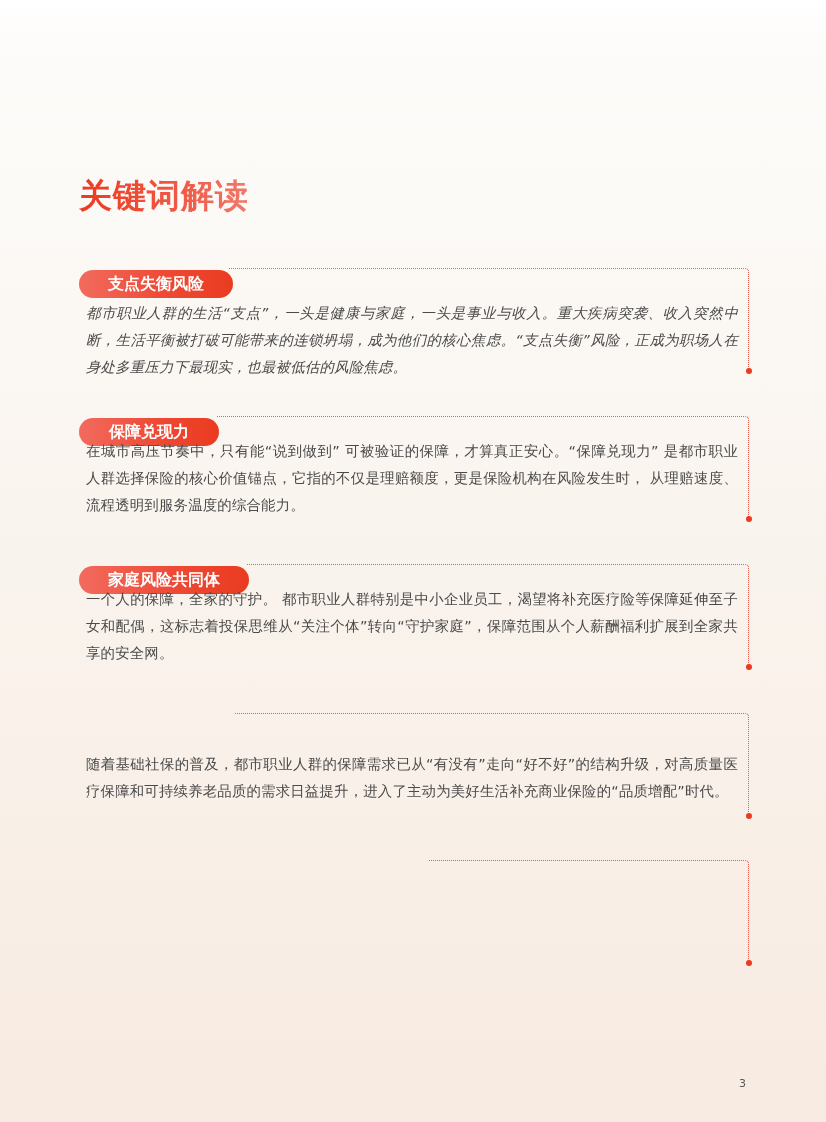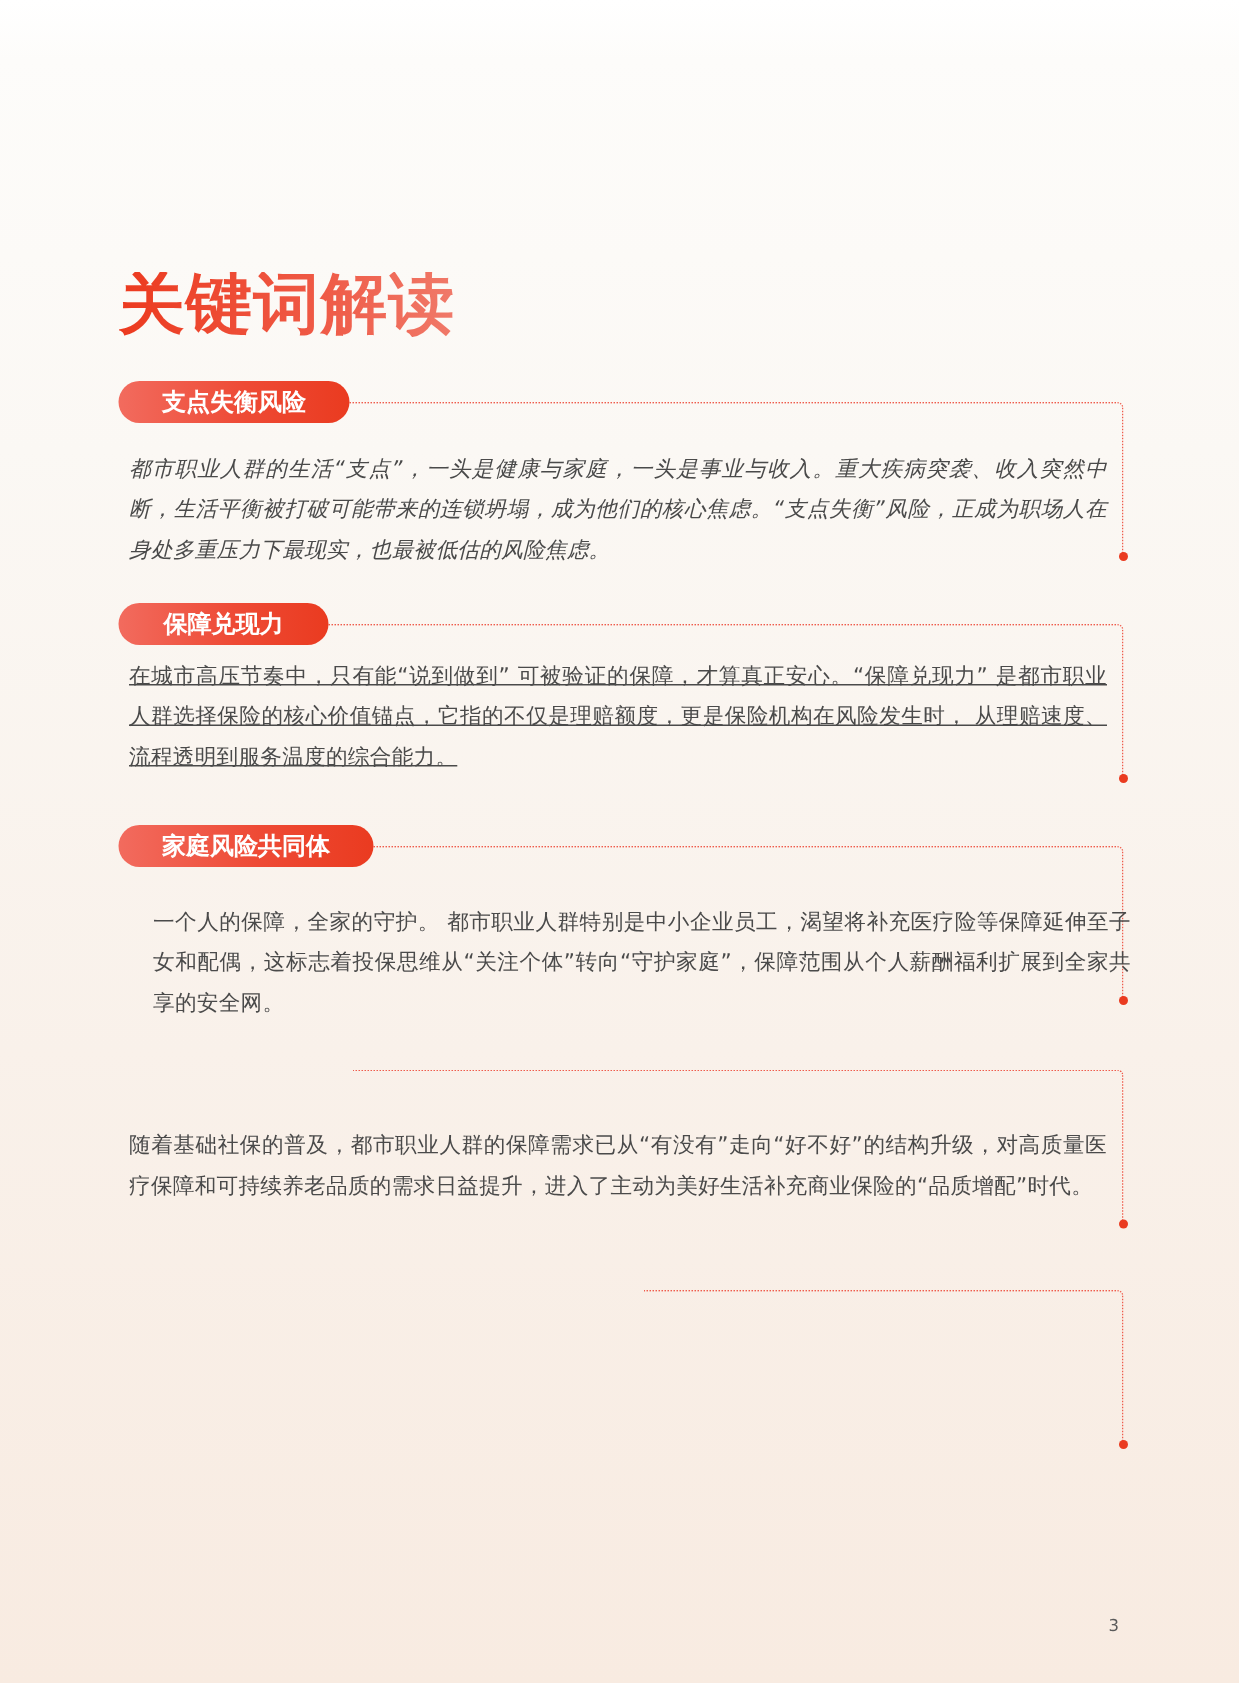--- a/index.html
+++ b/index.html
@@ -8,38 +8,38 @@
       height: 1122px;
       position: relative;
       overflow: hidden;
       background: linear-gradient(to bottom, #ffffff 0px, #fdfcfa 40px, #fbf8f4 300px, #f9f1ea 700px, #f8ebe1 1122px);
       font-family: "DejaVu Sans", "Liberation Sans", sans-serif;
     }
     .page-title {
       position: absolute;
       left: 79px;
       top: 152px;
-      font-size: 44px;
+      font-size: 33px;
       font-weight: bold;
       letter-spacing: 1px;
       line-height: 44px;
       background: linear-gradient(90deg, #ec3a1f 0%, #ef5a46 60%, #f07a6a 100%);
       -webkit-background-clip: text;
       background-clip: text;
       color: transparent;
     }
     .section {
       position: absolute;
       left: 79px;
       width: 670px;
     }
     .pill {
       position: absolute;
       left: 0;
-      top: 0;
+      top: 16px;
       height: 28px;
       line-height: 28px;
       border-radius: 14px;
       background: linear-gradient(90deg, #f26b5e 0%, #ee4a35 55%, #ea3b20 100%);
       color: #ffffff;
       font-size: 16px;
       font-weight: bold;
       padding: 0 28px;
       white-space: nowrap;
       box-sizing: border-box;
@@ -90,29 +90,29 @@
   </div>
   <div class="pill" style="width:154px;">支点失衡风险</div>
   <p class="body-text" style="top:46px;margin:0;font-style:italic;">都市职业人群的生活“支点”，一头是健康与家庭，一头是事业与收入。重大疾病突袭、收入突然中断，生活平衡被打破可能带来的连锁坍塌，成为他们的核心焦虑。“支点失衡”风险，正成为职场人在身处多重压力下最现实，也最被低估的风险焦虑。</p>
 </div>
 
 <div class="section" style="top:402px;height:118px;">
   <div class="frame" style="left:138px;height:102px;">
     <span class="end-dot" style="bottom:-3px;"></span>
   </div>
   <div class="pill" style="width:140px;">保障兑现力</div>
-  <p class="body-text" style="top:36px;margin:0;text-decoration:underline;">在城市高压节奏中，只有能“说到做到” 可被验证的保障，才算真正安心。“保障兑现力” 是都市职业人群选择保险的核心价值锚点，它指的不仅是理赔额度，更是保险机构在风险发生时， 从理赔速度、流程透明到服务温度的综合能力。</p>
+  <p class="body-text" style="top:36px;margin:0;">在城市高压节奏中，只有能“说到做到” 可被验证的保障，才算真正安心。“保障兑现力” 是都市职业人群选择保险的核心价值锚点，它指的不仅是理赔额度，更是保险机构在风险发生时， 从理赔速度、流程透明到服务温度的综合能力。</p>
 </div>
 
 <div class="section" style="top:550px;height:118px;">
   <div class="frame" style="left:168px;height:102px;">
     <span class="end-dot" style="bottom:-3px;"></span>
   </div>
   <div class="pill" style="width:170px;">家庭风险共同体</div>
-  <p class="body-text" style="top:36px;margin:16px;">一个人的保障，全家的守护。 都市职业人群特别是中小企业员工，渴望将补充医疗险等保障延伸至子女和配偶，这标志着投保思维从“关注个体”转向“守护家庭”，保障范围从个人薪酬福利扩展到全家共享的安全网。</p>
+  <p class="body-text" style="top:36px;margin:0;">一个人的保障，全家的守护。 都市职业人群特别是中小企业员工，渴望将补充医疗险等保障延伸至子女和配偶，这标志着投保思维从“关注个体”转向“守护家庭”，保障范围从个人薪酬福利扩展到全家共享的安全网。</p>
 </div>
 
 <div class="section" style="top:699px;height:118px;">
   <div class="frame" style="left:156px;height:102px;">
     <span class="end-dot" style="bottom:-3px;"></span>
   </div>
   <p class="body-text" style="top:52px;margin:0;">随着基础社保的普及，都市职业人群的保障需求已从“有没有”走向“好不好”的结构升级，对高质量医疗保障和可持续养老品质的需求日益提升，进入了主动为美好生活补充商业保险的“品质增配”时代。</p>
 </div>
 
 <div class="section" style="top:846px;height:118px;">

